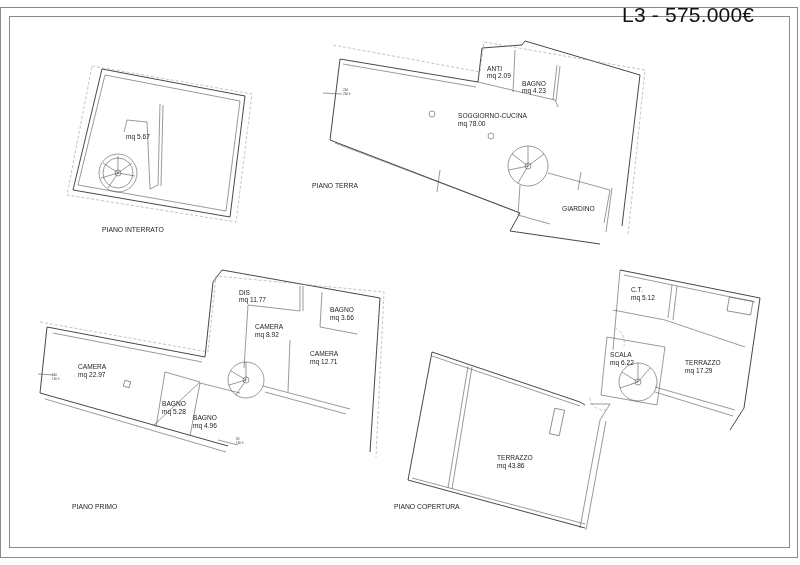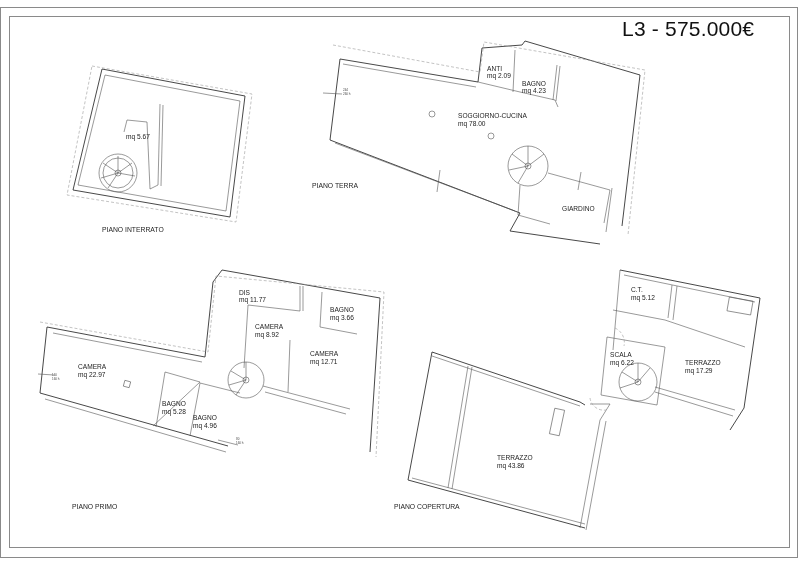--- a/index.html
+++ b/index.html
@@ -1,19 +1,19 @@
 <!DOCTYPE html>
 <html><head>
 <meta charset="utf-8">
 <style>
   html, body { margin: 0; padding: 0; background: #ffffff; }
   body { width: 800px; height: 565px; position: relative; overflow: hidden; font-family: "Liberation Sans", sans-serif; }
   .outer-frame { position: absolute; left: 0; top: 7px; width: 798px; height: 551px; border: 1px solid #8a8a8a; box-sizing: border-box; }
   .inner-frame { position: absolute; left: 9px; top: 16px; width: 781px; height: 532px; border: 1px solid #8a8a8a; box-sizing: border-box; }
-  .price { position: absolute; left: 622px; top: 17px; font-size: 21px; color: #111; letter-spacing: 0.2px; }
+  .price { position: absolute; left: 622px; top: 3px; font-size: 21px; color: #111; letter-spacing: 0.2px; }
   svg.plans { position: absolute; left: 0; top: 0; width: 800px; height: 565px; }
   .wall { fill: none; stroke: #333; stroke-width: 0.9; }
   .wall-thin { fill: none; stroke: #555; stroke-width: 0.6; }
   .dash { fill: none; stroke: #9a9a9a; stroke-width: 0.6; stroke-dasharray: 3 2; }
   .room-label { font-family: "Liberation Sans", sans-serif; font-size: 6.6px; fill: #222; }
   .floor-label { font-family: "Liberation Sans", sans-serif; font-size: 6.8px; fill: #222; }
   .dim { font-family: "Liberation Sans", sans-serif; font-size: 3px; fill: #444; }
 </style>
 </head>
 <body>

